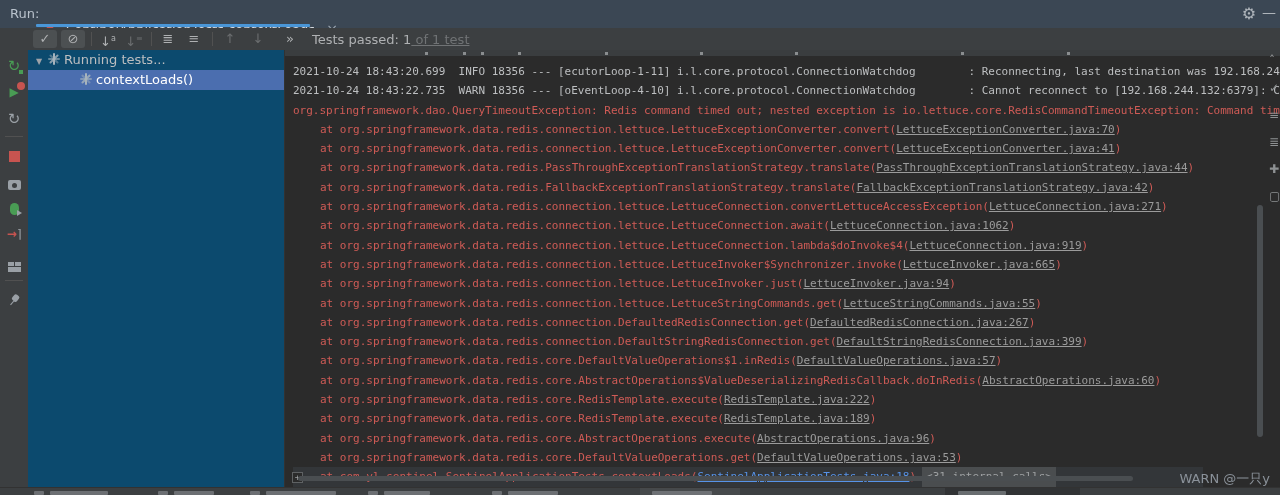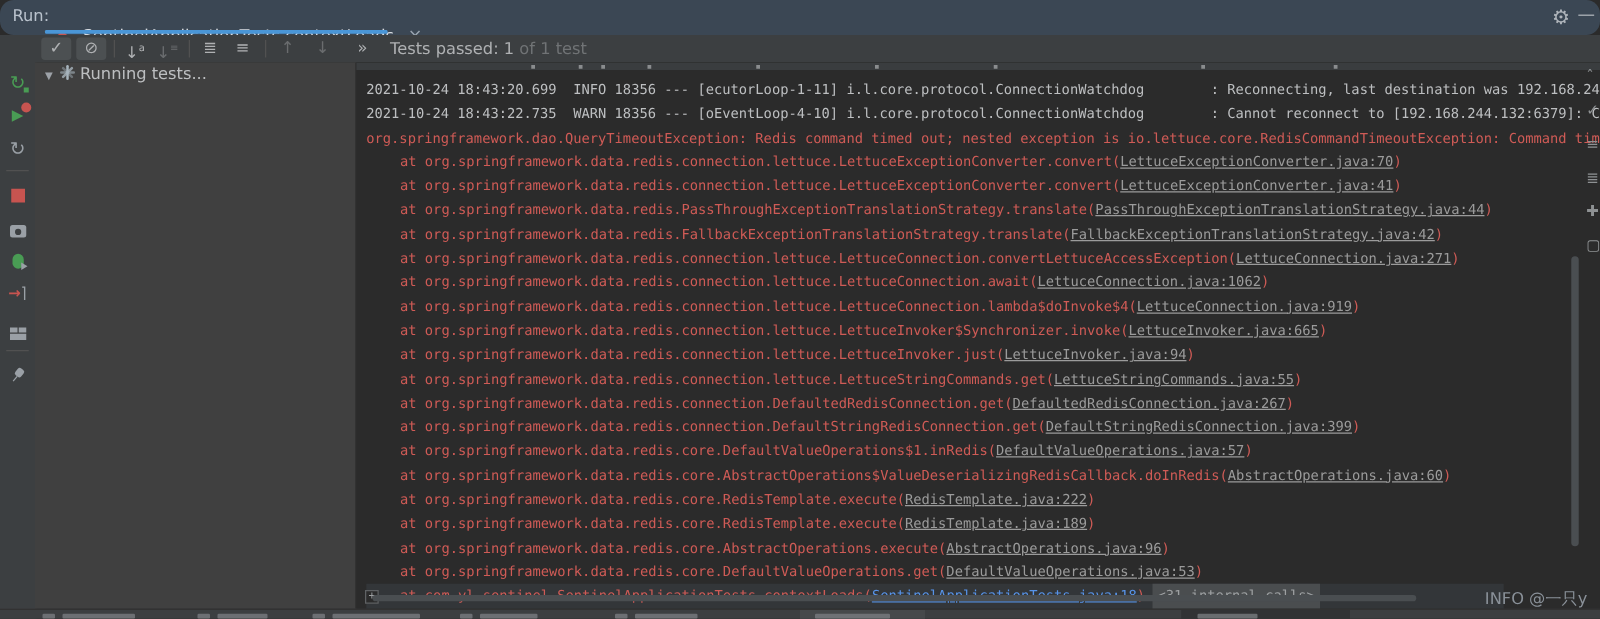--- a/index.html
+++ b/index.html
@@ -2,21 +2,21 @@
 <html><head>
 <meta charset="utf-8">
 <style>
   html,body{margin:0;padding:0;}
   body{
     width:1280px;height:495px;overflow:hidden;position:relative;
     background:#2b2b2b;font-family:"DejaVu Sans",sans-serif;
     -webkit-font-smoothing:antialiased;
   }
   
-  .header{position:absolute;left:0;top:0;width:1280px;height:28px;background:#3b4754;border-radius:11px;}
+  .header{position:absolute;left:0;top:0;width:1280px;height:28px;background:#3b4754;}
   .run-label{position:absolute;left:10px;top:6px;font-size:13px;color:#b9c2cc;}
   .run-tab{position:absolute;left:38px;top:0;height:25px;display:flex;align-items:flex-end;gap:7px;padding:12px 8px;cursor:pointer;}
   .tab-title{font-size:13px;color:#d5dae0;white-space:nowrap;}
   .tab-close{font-size:14px;color:#9aa5b0;margin-left:4px;}
   .tab-underline{position:absolute;left:36px;top:24px;width:274px;height:3px;background:#4a96d7;border-radius:1px;}
   .cfg-icon{position:relative;width:13px;height:13px;}
   .cfg-icon .diamond{position:absolute;left:0;top:2px;width:8px;height:8px;background:#c75450;transform:rotate(45deg);}
   .cfg-icon .play{position:absolute;right:-1px;bottom:-1px;width:7px;height:7px;background:#59a869;border-radius:50%;}
   .gear{position:absolute;right:24px;top:4px;font-size:16px;color:#aeb4ba;cursor:pointer;}
   .hide-btn{position:absolute;right:4px;top:4px;font-size:14px;color:#aeb4ba;cursor:pointer;}
@@ -43,25 +43,25 @@
   .g-pin:before{content:"";position:absolute;left:3px;top:0;width:6px;height:7px;background:#9aa0a6;border-radius:2px;}
   .g-pin:after{content:"";position:absolute;left:5.5px;top:7px;width:1.5px;height:5px;background:#9aa0a6;}
 
   
   .toolbar{position:absolute;left:28px;top:28px;width:1252px;height:22px;background:#3c3f41;}
   .toolbar .tic{position:absolute;top:2px;height:18px;line-height:18px;text-align:center;color:#afb1b3;font-size:13px;cursor:pointer;}
   .toolbar .toggled{background:#4c5052;border-radius:3px;}
   .toolbar .dim{opacity:.4;}
   .toolbar .vsep{position:absolute;top:4px;width:1px;height:14px;background:#515151;}
   .t-status{position:absolute;left:284px;top:4px;font-size:13px;color:#afb1b3;white-space:nowrap;}
-  .t-status .total{color:#707375;}
+  .t-status .total{color:#707375;text-decoration:underline;}
   .sort-sub{font-size:8px;vertical-align:super;}
 
   
-  .tree{position:absolute;left:28px;top:50px;width:256px;height:437px;background:#404040;border-right:1px solid #323232;}
+  .tree{position:absolute;left:28px;top:50px;width:256px;height:437px;background:#0c4a6e;border-right:1px solid #323232;}
   .tree-row{position:relative;height:20px;line-height:20px;font-size:13px;color:#bcbec0;white-space:nowrap;cursor:pointer;}
   .tree-row.selected{background:#4b6eaf;color:#ffffff;}
   .tr-arrow{display:inline-block;width:10px;font-size:8px;color:#9da2a8;text-align:center;}
   .spinner{display:inline-block;position:relative;width:12px;height:12px;margin:0 4px 0 4px;vertical-align:-1px;}
   .spinner i{position:absolute;left:5px;top:0;width:2px;height:12px;background:#a7b4bd;border-radius:1px;}
   .spinner i:nth-child(1){transform:rotate(0deg);}
   .spinner i:nth-child(2){transform:rotate(45deg);opacity:.8;}
   .spinner i:nth-child(3){transform:rotate(90deg);opacity:.6;}
   .spinner i:nth-child(4){transform:rotate(135deg);opacity:.45;}
 
@@ -141,20 +141,21 @@
   <div class="tic" style="left:154px;width:24px;"><span>≡</span></div>
   <div class="vsep" style="left:184px;"></div>
   <div class="tic dim" style="left:190px;width:24px;"><span>↑</span></div>
   <div class="tic dim" style="left:218px;width:24px;"><span>↓</span></div>
   <div class="tic" style="left:252px;width:20px;"><span>»</span></div>
   <div class="t-status"><span>Tests passed: 1</span><span class="total"> of 1 test</span></div>
 </div>
 
 <div class="tree" id="tree">
     <div class="tree-row" style="padding-left: 6px;"><span class="tr-arrow">▼</span><span class="spinner"><i></i><i></i><i></i><i></i></span><span>Running tests...</span></div>
+    <div class="tree-row selected" style="padding-left: 38px;"><span style="display: inline-block; width: 10px;"></span><span class="spinner"><i></i><i></i><i></i><i></i></span><span>contextLoads()</span></div>
   </div>
 
 <div class="console">
   <div class="clip-strip">
     <i style="left:140px;"></i>
       <i style="left:178px;"></i>
       <i style="left:196px;"></i>
       <i style="left:233px;"></i>
     <i style="left:320px;"></i>
       <i style="left:415px;"></i>
@@ -168,21 +169,21 @@
   <div class="crail">
     <div>ˆ</div>
     <div>✓</div>
     <div>≡</div>
     <div>≣</div>
     <div>✚</div>
     <div>▢</div>
   </div>
 </div>
 
-<div class="watermark">INFO @一只y</div>
+<div class="watermark">WARN @一只y</div>
 
 <div class="bottombar">
   <span class="blob" style="left:34px;width:10px;"></span>
     <span class="blob" style="left:50px;width:58px;"></span>
   <span class="blob" style="left:158px;width:10px;"></span>
     <span class="blob" style="left:174px;width:40px;"></span>
   <span class="blob" style="left:250px;width:10px;"></span>
     <span class="blob" style="left:266px;width:70px;"></span>
   <span class="blob" style="left:368px;width:10px;"></span>
     <span class="blob" style="left:384px;width:46px;"></span>

